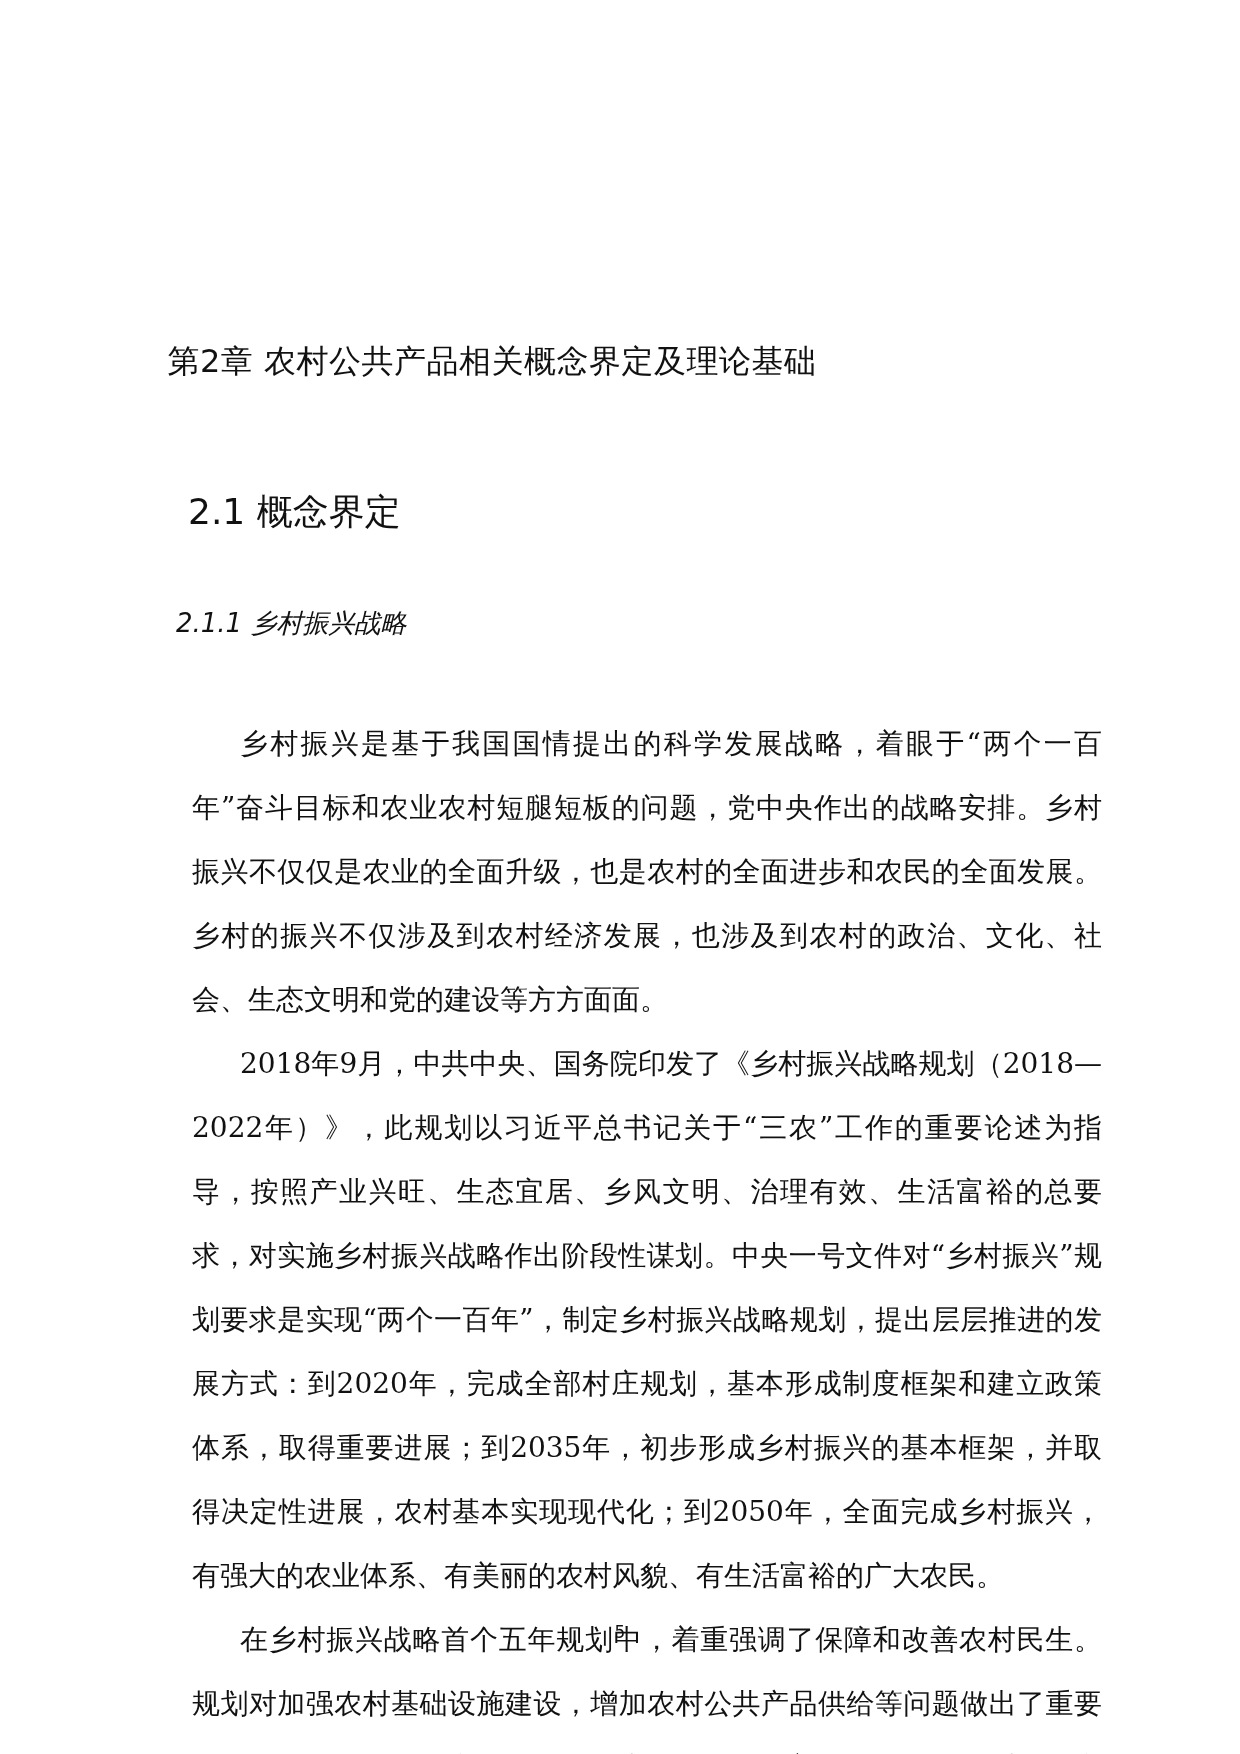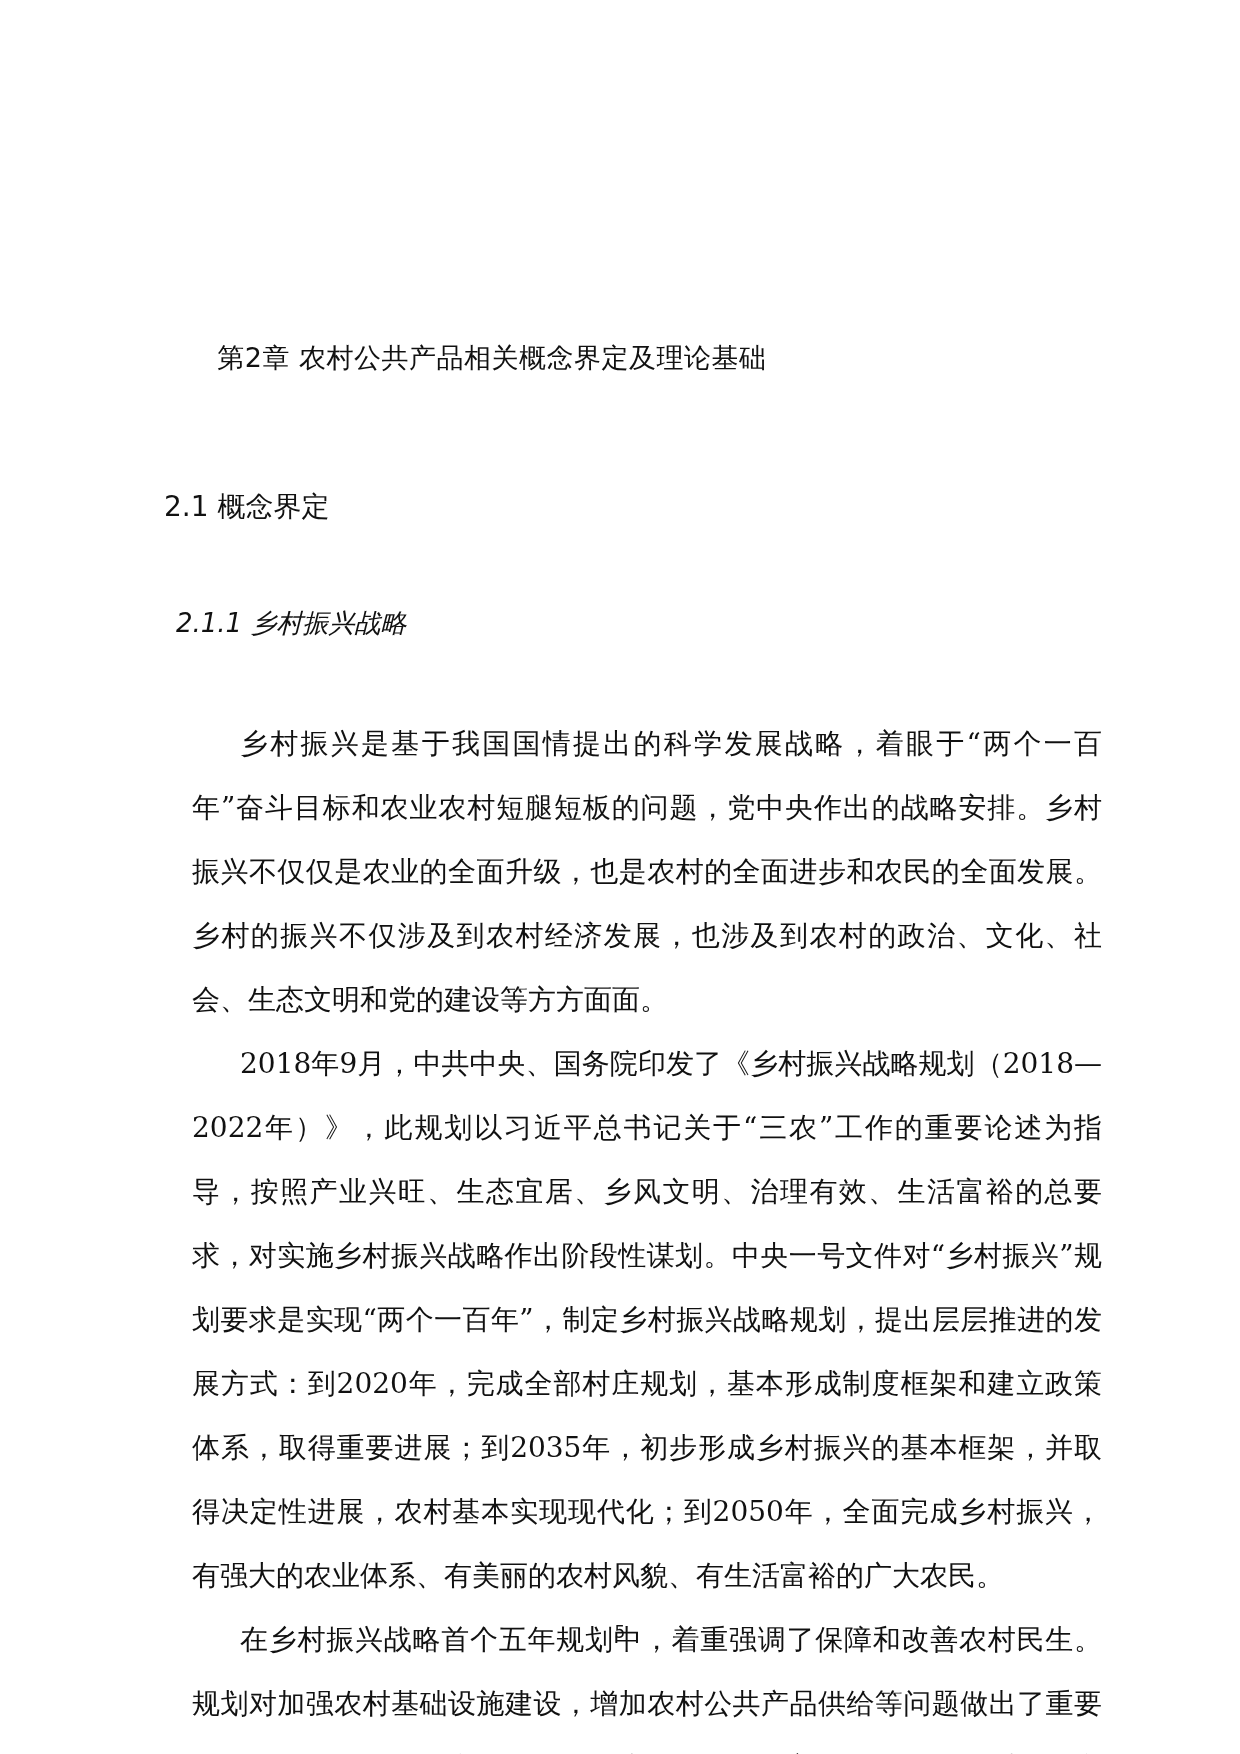--- a/index.html
+++ b/index.html
@@ -1,20 +1,20 @@
 <!DOCTYPE html>
 <html><head>
 <meta charset="utf-8">
 <style>
   html, body { margin: 0; padding: 0; background: #ffffff; }
   body { width: 1240px; height: 1754px; position: relative; overflow: hidden;
          font-family: "DejaVu Sans", sans-serif; color: #111; }
   .chapter-title { position: absolute; top: 340px; left: 0; width: 984px; text-align: center;
-                   font-size: 27px; font-family: "DejaVu Sans", sans-serif; letter-spacing: 0.5px; }
-  .section-title { position: absolute; left: 164px; top: 488px; font-size: 28px; }
+                   font-size: 32px; font-family: "DejaVu Sans", sans-serif; letter-spacing: 0.5px; }
+  .section-title { position: absolute; left: 188px; top: 488px; font-size: 36px; }
   .subsection-title { position: absolute; left: 176px; top: 606px; font-size: 26px; font-style: italic; }
   .body { position: absolute; left: 192px; top: 712px; width: 910px;
           font-family: "DejaVu Serif", serif; font-size: 28px; line-height: 64px; }
   .body p { margin: 0; text-indent: 48px; text-align: justify; text-justify: inter-character; }
   .page-number { position: absolute; top: 1622px; left: 0; width: 1240px; text-align: center;
                  font-size: 17px; }
 </style>
 </head>
 <body>
 

